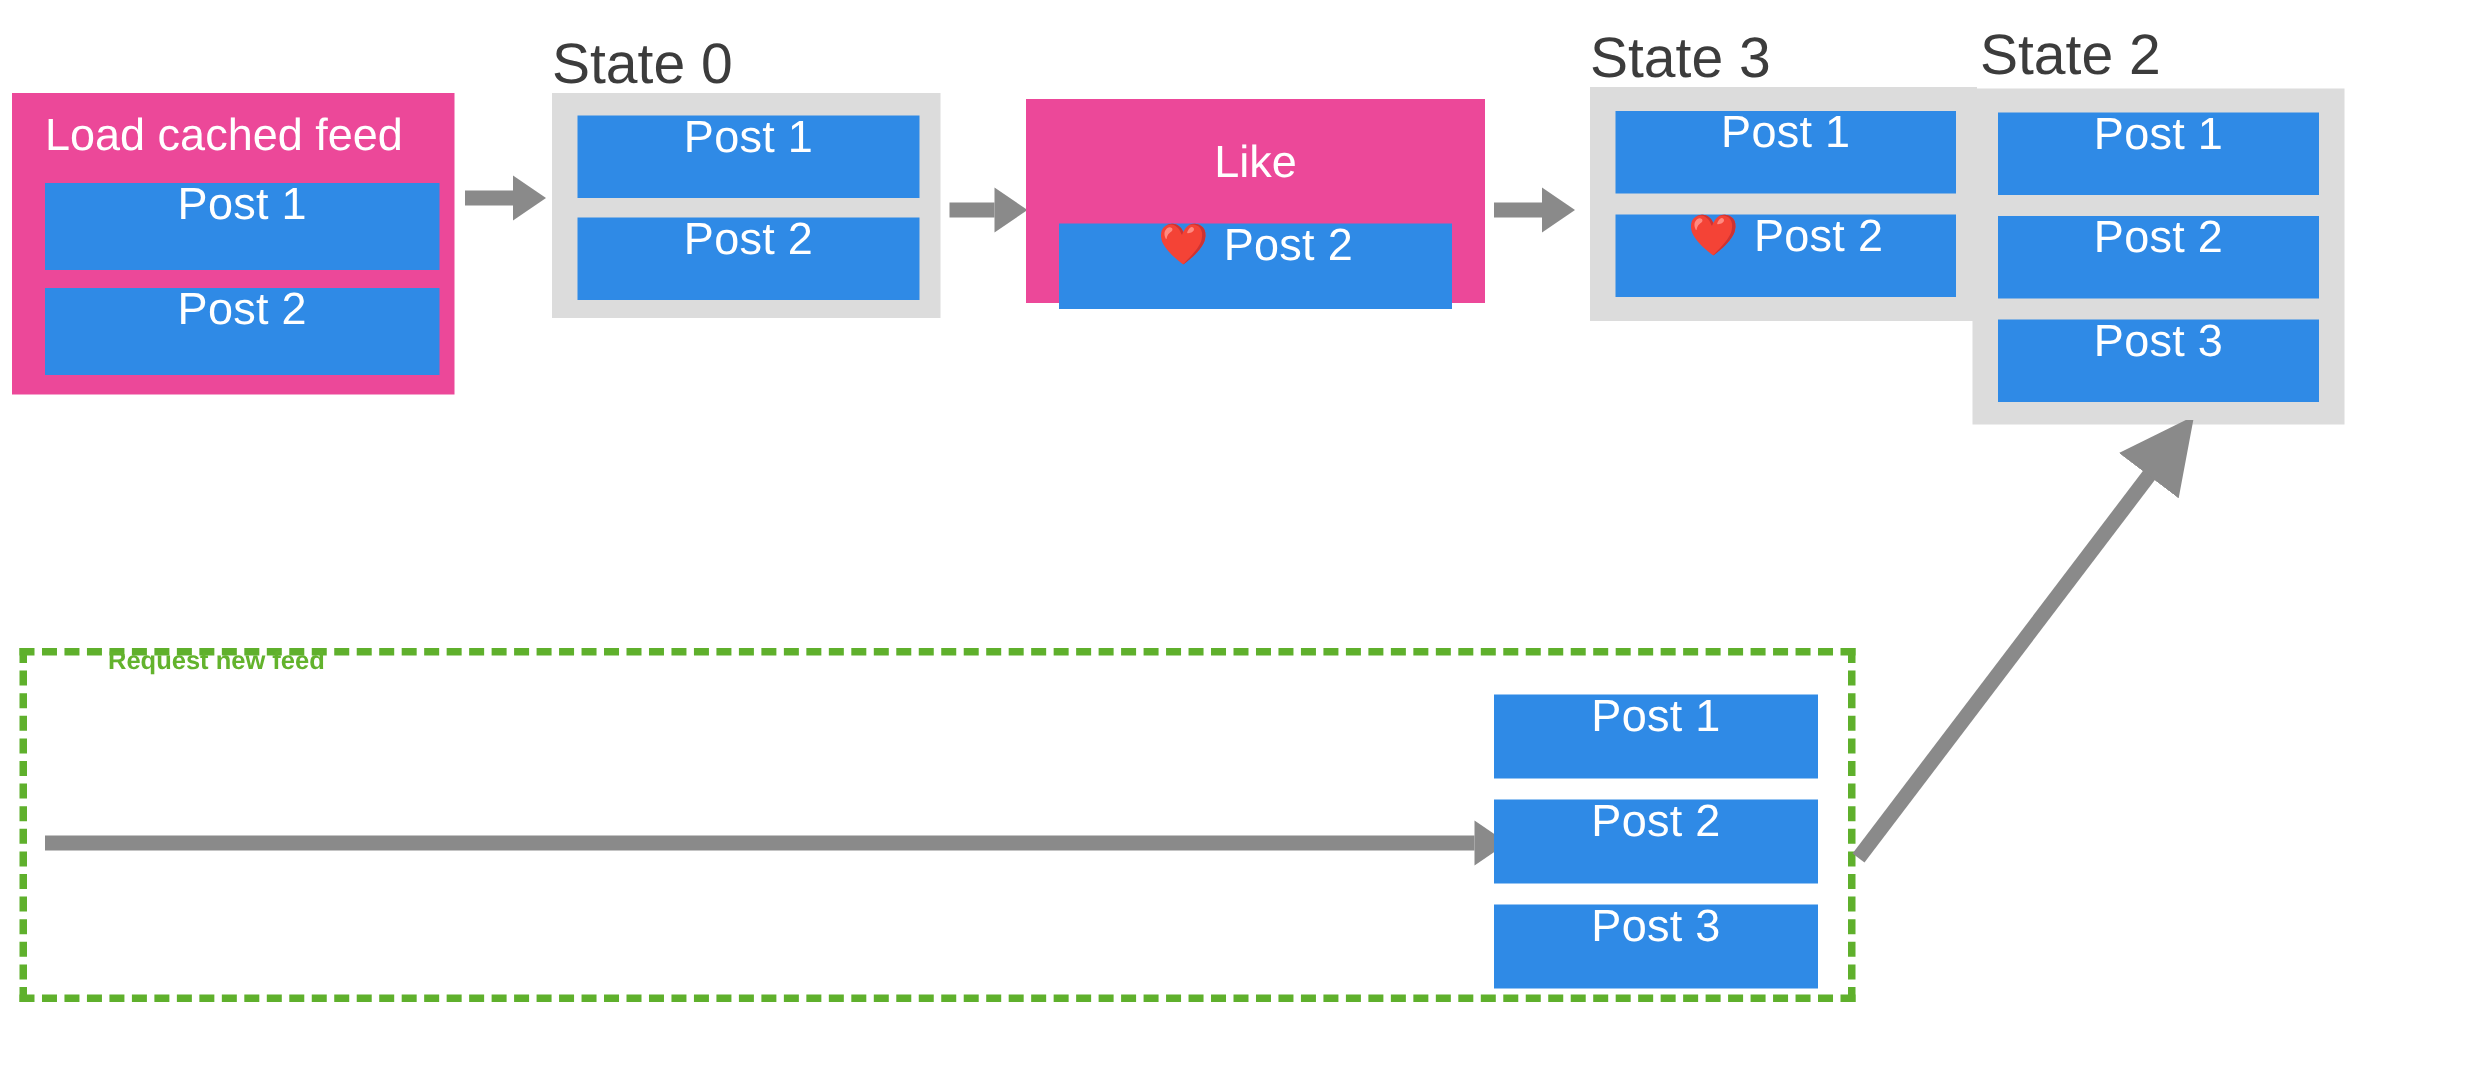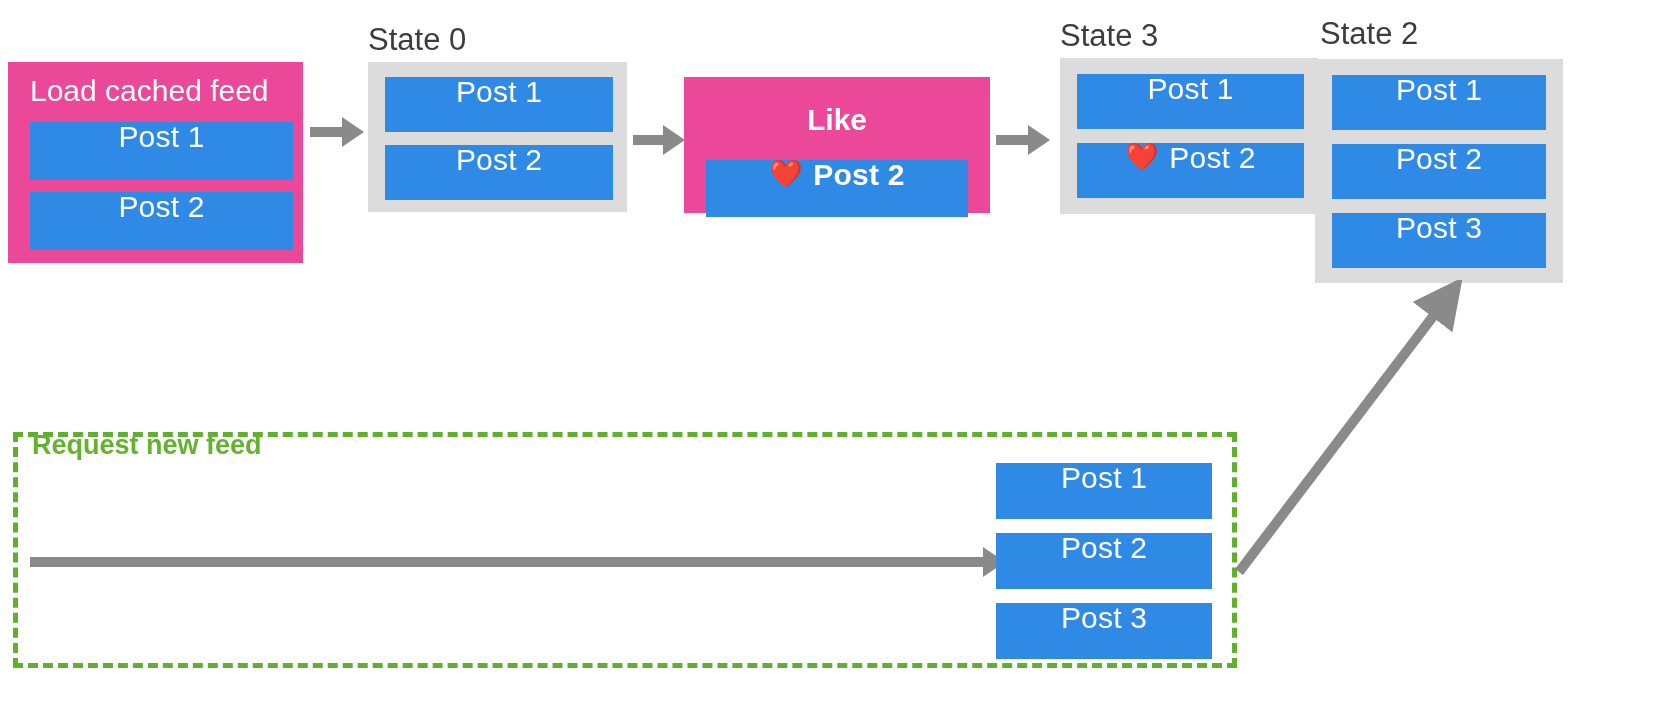--- a/index.html
+++ b/index.html
@@ -51,21 +51,21 @@
     font-size: 30px;
     line-height: 1;
     white-space: nowrap;
   }
 
   .state-box {
     background: #dcdcdc;
   }
   .state-label {
     color: #3c3c3c;
-    font-size: 31px;
+    font-size: 38px;
     line-height: 1;
     white-space: nowrap;
   }
 
   
   .arrow-h {
     height: 10px;
     background: #8a8a8a;
   }
   .arrow-head-right {
@@ -80,24 +80,25 @@
     align-items: center;
   }
 
   
   .dashed-box {
     border: 5px dashed #5fb02c;
     background: transparent;
   }
   .dashed-title {
     color: #63b32d;
-    font-size: 27px;
+    font-size: 17px;
     font-weight: bold;
     line-height: 1;
     white-space: nowrap;
+    margin-left: 40px;
   }
   .waiting-label {
     color: #3c3c3c;
     font-size: 27px;
     line-height: 1;
     white-space: nowrap;
   }
 
   .diag-arrow { pointer-events: none; }
 </style>
@@ -129,21 +130,21 @@
     <div class="abs post" style="left:17px; top:83px; width:228px; height:55px;">
       <span>Post 2</span>
     </div>
   </div>
 
   <div class="abs arrow-row" style="left:633px; top:125px;">
     <div class="arrow-h" style="width:30px;"></div>
     <div class="arrow-head-right"></div>
   </div>
 
-  <div class="abs action-box" style="left:684px; top:77px; width:306px; height:136px;font-weight:bold;">
+  <div class="abs action-box" style="left:684px; top:66px; width:306px; height:136px;">
     <div class="abs action-title" style="left:0; top:28px; width:306px; text-align:center;">Like</div>
     <div class="abs post" style="left:22px; top:83px; width:262px; height:57px;">
       <span class="heart">❤️</span>
       <span>Post 2</span>
     </div>
   </div>
 
   <div class="abs arrow-row" style="left:996px; top:125px;">
     <div class="arrow-h" style="width:32px;"></div>
     <div class="arrow-head-right"></div>

